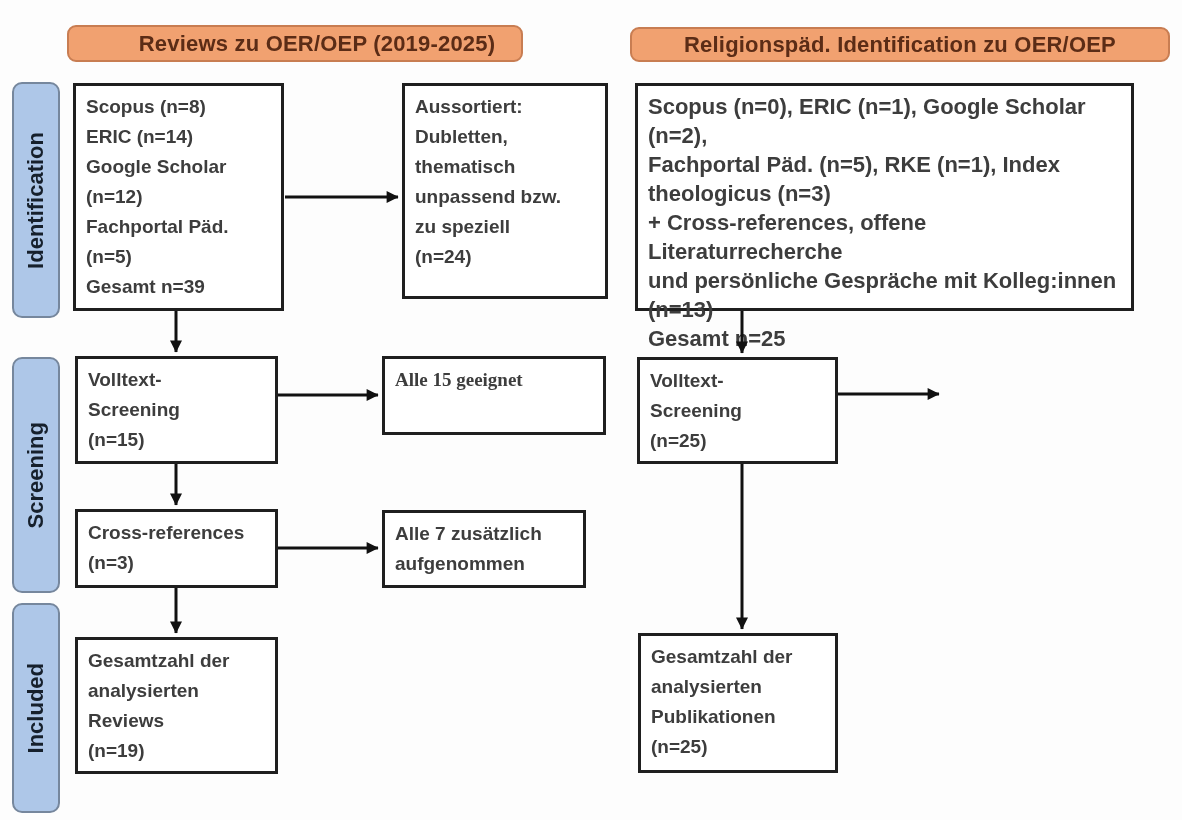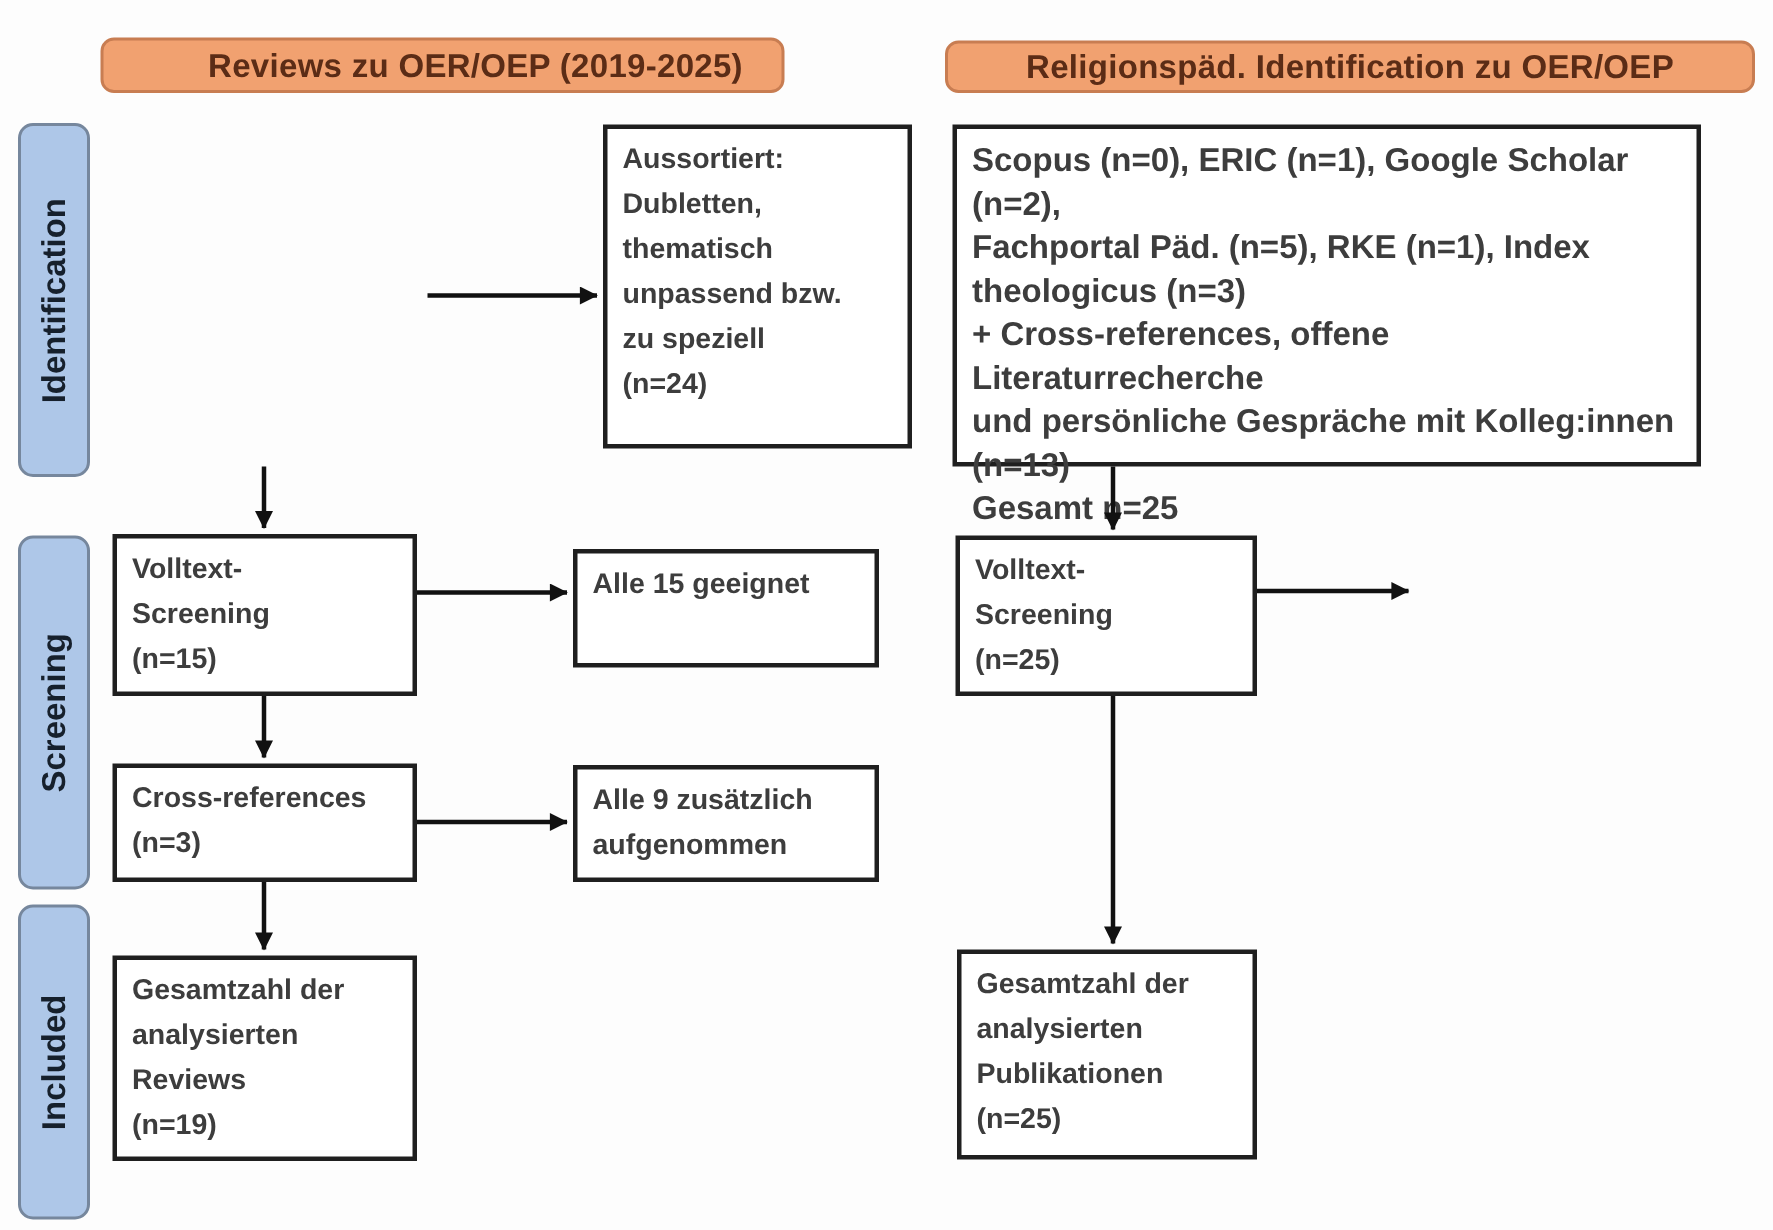--- a/index.html
+++ b/index.html
@@ -79,33 +79,40 @@
   <div class="stage" style="left:12px; top:82px; width:48px; height:236px;">
     <span class="vtext">Identification</span>
   </div>
   <div class="stage" style="left:12px; top:357px; width:48px; height:236px;">
     <span class="vtext">Screening</span>
   </div>
   <div class="stage" style="left:12px; top:603px; width:48px; height:210px;">
     <span class="vtext">Included</span>
   </div>
 
+  <div class="fbox" style="left:73px; top:83px; width:211px; height:228px;">Scopus (n=8)
+ERIC (n=14)
+Google Scholar
+(n=12)
+Fachportal Päd.
+(n=5)
+Gesamt n=39</div>
   <div class="fbox" style="left:402px; top:83px; width:206px; height:216px;">Aussortiert:
 Dubletten,
 thematisch
 unpassend bzw.
 zu speziell
 (n=24)</div>
   <div class="fbox" style="left:75px; top:356px; width:203px; height:108px;">Volltext-
 Screening
 (n=15)</div>
-  <div class="fbox" style="left:382px; top:366px; width:204px; height:79px;">Alle 15 geeignet</div>
+  <div class="fbox" style="left:382px; top:356px; width:224px; height:79px;font-family:Liberation Serif, serif;">Alle 15 geeignet</div>
   <div class="fbox" style="left:75px; top:509px; width:203px; height:79px;">Cross-references
 (n=3)</div>
-  <div class="fbox" style="left:382px; top:510px; width:204px; height:78px;">Alle 9 zusätzlich
+  <div class="fbox" style="left:382px; top:510px; width:204px; height:78px;">Alle 7 zusätzlich
 aufgenommen</div>
   <div class="fbox" style="left:75px; top:637px; width:203px; height:137px;">Gesamtzahl der
 analysierten
 Reviews
 (n=19)</div>
 
   <div class="fbox small-line" style="left:635px; top:83px; width:499px; height:228px;">Scopus (n=0), ERIC (n=1), Google Scholar (n=2),
 Fachportal Päd. (n=5), RKE (n=1), Index
 theologicus (n=3)
 + Cross-references, offene Literaturrecherche

